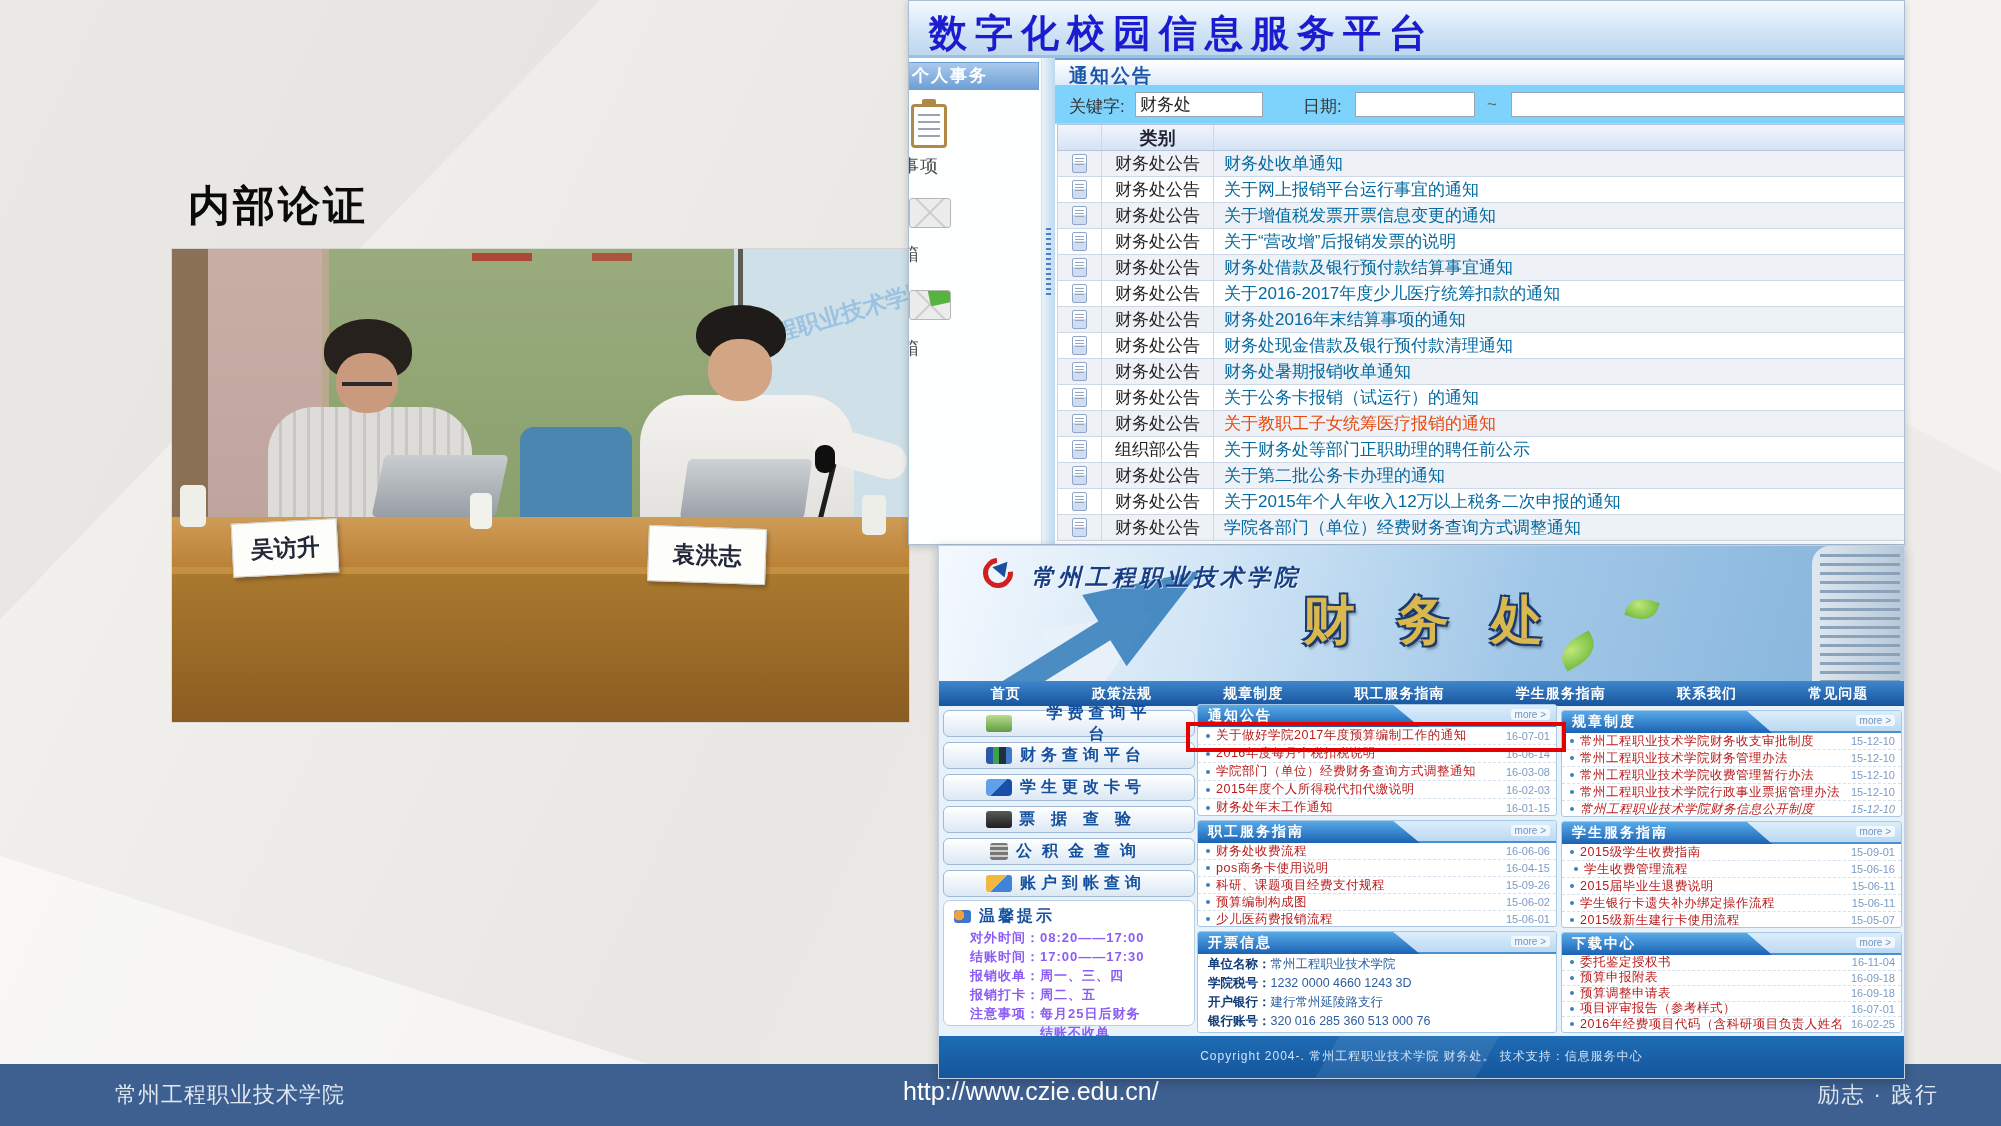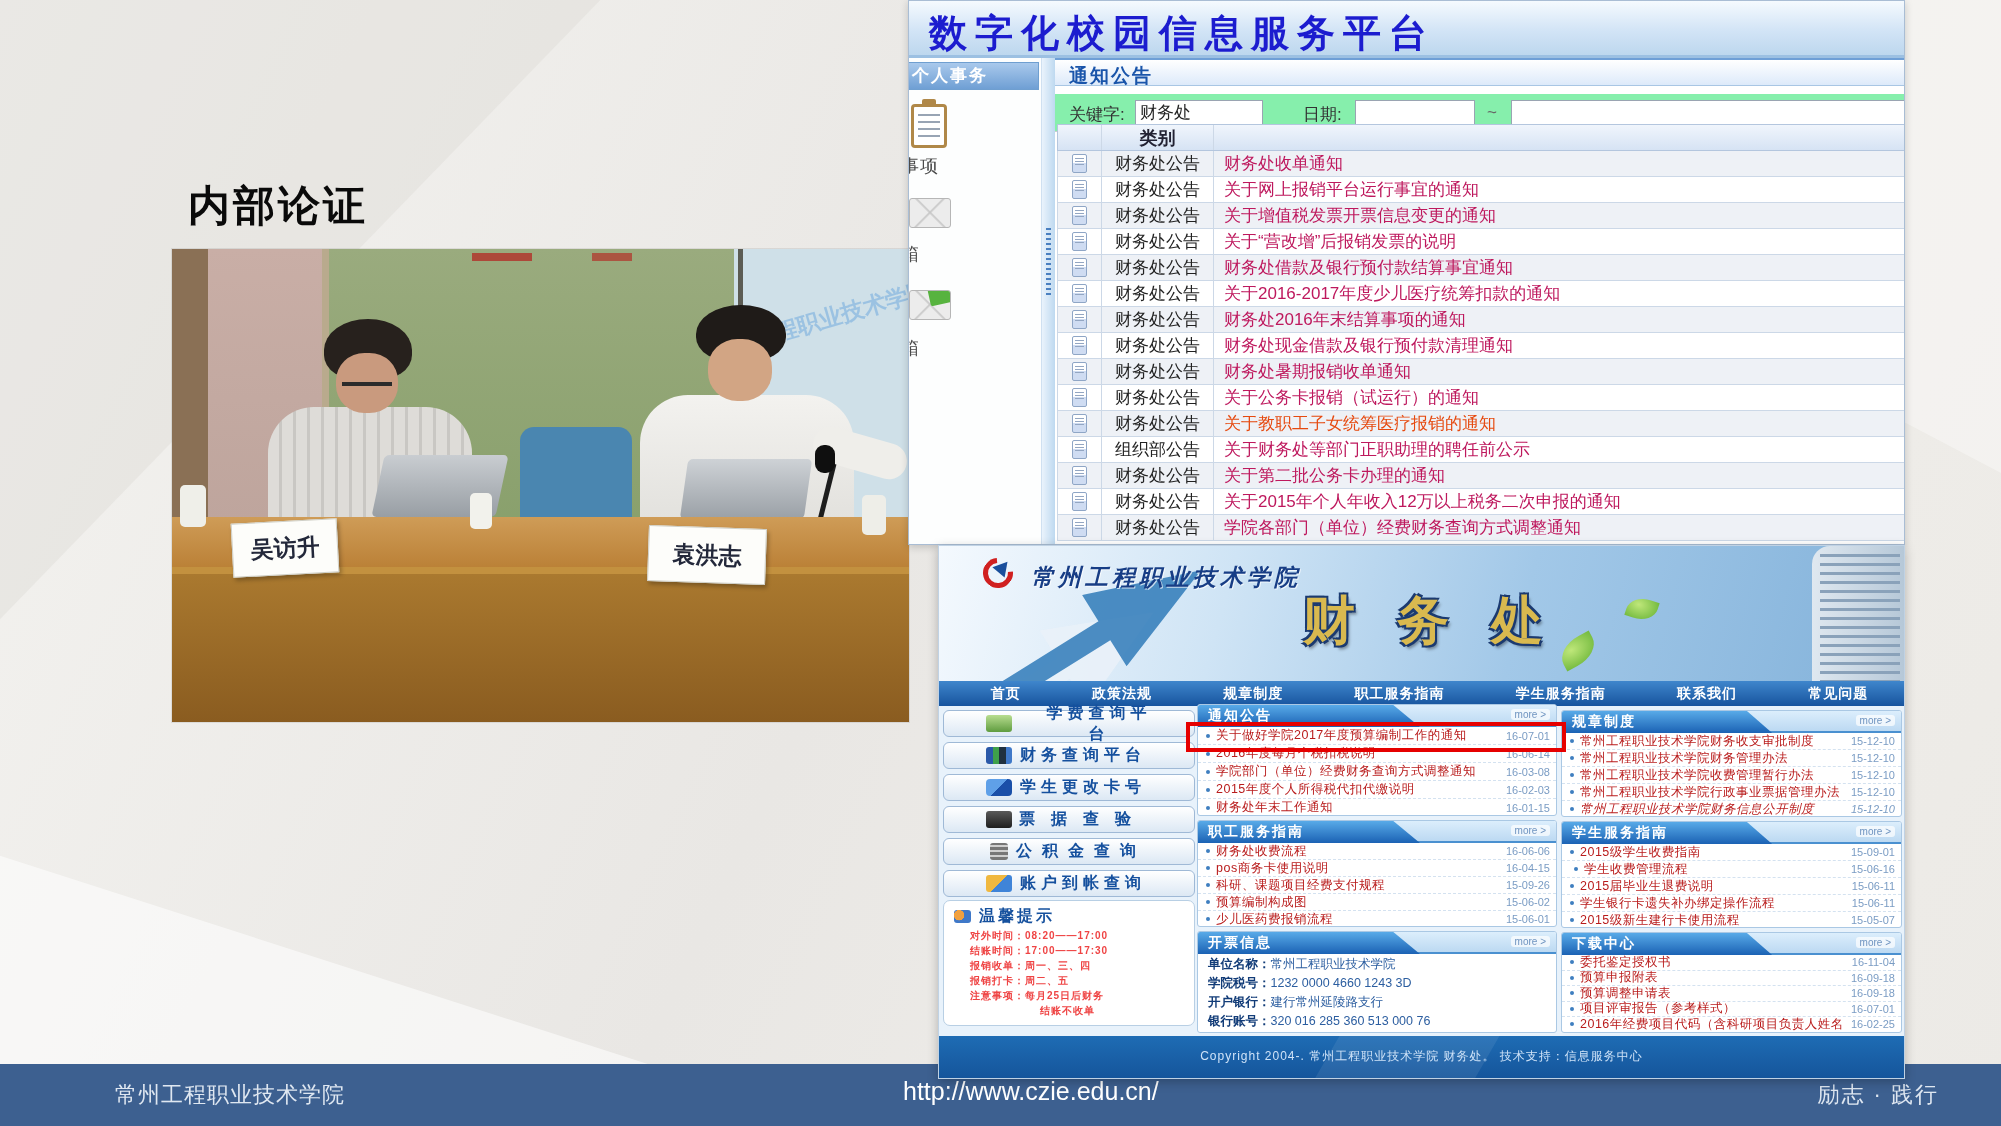--- a/index.html
+++ b/index.html
@@ -68,33 +68,33 @@
   .mail-ic{position:absolute;left:0px;width:42px;height:30px;background:#ececec;border:1px solid #b6b6b6;border-radius:3px;overflow:hidden;}
   .mail-ic::before{content:"";position:absolute;inset:0;
     background:linear-gradient(135deg,transparent 46%,#c6c6c6 49%,transparent 53%),linear-gradient(225deg,transparent 46%,#c6c6c6 49%,transparent 53%);}
   .mail-ic.green::after{content:"";position:absolute;right:-3px;top:-4px;width:24px;height:17px;background:#57b33f;border-radius:2px;transform:rotate(-12deg);}
   .p-strip{position:absolute;left:132px;top:57px;width:14px;height:488px;background:linear-gradient(90deg,#eaf3fc,#bed9f0);border-left:1px solid #cfe0f1;}
   .p-strip i{position:absolute;left:4px;top:170px;width:5px;height:70px;background:repeating-linear-gradient(180deg,#4a7fc0 0 2px,transparent 2px 5px);}
   .p-main{position:absolute;left:146px;top:57px;width:851px;height:488px;background:#fff;overflow:hidden;}
   .p-section{position:absolute;left:0;top:0;width:100%;height:28px;background:linear-gradient(#ffffff,#ddeafa);
     border-top:2px solid #6f9fd6;border-bottom:1px solid #a8c6e4;}
   .p-section span{display:inline-block;margin:3px 0 0 14px;font-size:19px;font-weight:bold;color:#1a55aa;letter-spacing:2px;}
-  .p-search{position:absolute;left:0;top:36px;width:100%;height:38px;background:#86efac;border-bottom:1px solid #cccccc;}
+  .p-search{position:absolute;left:0;top:28px;width:100%;height:38px;background:#7dd3fc;border-bottom:1px solid #cccccc;}
   .p-search .lb{position:absolute;top:9px;font-size:17px;color:#333;}
   .p-search input{position:absolute;top:6px;height:25px;border:1px solid #9aa4b2;background:#fff;font-size:17px;padding:0 4px;color:#222;}
   .p-table{position:absolute;left:2px;top:66px;right:0;bottom:0;}
   .t-hrow{display:flex;height:27px;background:linear-gradient(#f0f5fc,#d6e3f4);border:1px solid #b4c6de;align-items:center;}
   .t-hrow .tc2{font-weight:bold;font-size:18px;color:#223;}
   .t-row{display:flex;height:26px;border-bottom:1px solid #ccd8e7;border-left:1px solid #ccd8e7;align-items:center;background:#fff;}
   .t-body .t-row:nth-child(odd){background:#eef1f6;}
   .t-row.hl{background:#fdf3cc;}
   .t-row.hl .tc3{color:#e6490f;}
   .tc1{width:44px;display:flex;justify-content:center;align-items:center;align-self:stretch;border-right:1px solid #ccd8e7;}
   .tc2{width:112px;text-align:center;font-size:17px;color:#222;align-self:stretch;line-height:26px;border-right:1px solid #ccd8e7;white-space:nowrap;}
-  .tc3{flex:1;padding-left:10px;font-size:17px;color:#be185d;white-space:nowrap;overflow:hidden;}
+  .tc3{flex:1;padding-left:10px;font-size:17px;color:#0369a1;white-space:nowrap;overflow:hidden;}
   .doc{width:15px;height:19px;background:linear-gradient(180deg,#fff 48%,#cfdcf2 48%);border:1px solid #8fa6c6;border-radius:2px;position:relative;}
   .doc::before{content:"";position:absolute;left:2px;top:3px;right:2px;height:7px;
     background:repeating-linear-gradient(180deg,#93a6c2 0 1px,transparent 1px 3px);}
 
   
   .site{position:absolute;left:938px;top:545px;width:967px;height:534px;z-index:4;background:#e8f2fb;
     border:1px solid #c0d2e4;box-shadow:0 3px 10px rgba(0,0,0,.25);overflow:hidden;}
   .s-banner{position:absolute;left:0;top:0;width:100%;height:135px;overflow:hidden;
     background:linear-gradient(105deg,#f4f9fe 0%,#cfe4f5 30%,#a2c8e8 60%,#83b2da 100%);}
   .arrow{position:absolute;background:#2f7ab8;transform:rotate(-32deg);
@@ -123,21 +123,21 @@
   .qi2{background:linear-gradient(90deg,#2a58a8 0 25%,#3fa04a 25% 50%,#20303f 50% 75%,#3f78c8 75%);}
   .qi3{background:linear-gradient(135deg,#5fa0e8 50%,#1a4fa8 50%);border-radius:4px;}
   .qi4{background:linear-gradient(#5a5a5a,#1e1e1e);}
   .qi5{background:repeating-linear-gradient(0deg,#777 0 3px,#cfcfcf 3px 5px);width:18px;margin-left:46px;}
   .qi6{background:linear-gradient(135deg,#f0b83f 50%,#3f84d8 50%);}
   .qlb{flex:1;text-align:center;margin-right:40px;font-size:16px;font-weight:bold;color:#15509e;letter-spacing:5px;}
   .hintbox{position:absolute;left:4px;top:354px;width:252px;height:126px;background:#fff;border:1px solid #b8cfe4;border-radius:7px;}
   .hint-hd{display:flex;align-items:center;margin:5px 0 2px 10px;}
   .hint-ic{width:17px;height:13px;background:radial-gradient(circle at 30% 40%,#f0a03f 35%,#3f78c8 38%);border-radius:3px;margin-right:8px;}
   .hint-tt{font-size:16px;font-weight:bold;color:#16519e;letter-spacing:3px;}
-  .hint-ln{margin:1px 0 0 26px;font-size:10px;font-weight:bold;color:#ef4444;letter-spacing:1px;}
+  .hint-ln{margin:1px 0 0 26px;font-size:13px;font-weight:bold;color:#8b5cf6;letter-spacing:1px;}
   .hint-ln.cont{margin-left:96px;}
   .panel{position:absolute;background:#fff;border:1px solid #aac8e4;border-radius:3px;overflow:hidden;}
   .ph-bar{position:relative;height:22px;background:linear-gradient(#dceefc,#bcd9f2);border-bottom:2px solid #4a90d0;}
   .ph-rib{position:absolute;left:0;top:0;height:22px;width:62%;background:linear-gradient(#58aae8,#1b62b4);
     clip-path:polygon(0 0,88% 0,100% 100%,0 100%);color:#fff;font-size:14px;font-weight:bold;letter-spacing:2px;line-height:21px;padding-left:10px;}
   .ph-more{position:absolute;right:6px;top:4px;font-size:10px;color:#6f94c0;background:rgba(255,255,255,.7);border-radius:3px;padding:0 4px;}
   .pli{display:flex;align-items:center;border-bottom:1px dashed #d4e2f0;padding:0 6px 0 8px;}
   .pli .blt{width:4px;height:4px;background:#3f7fc0;border-radius:50%;margin-right:6px;flex:none;}
   .pli .txt{flex:1;font-size:12.5px;color:#b91c1c;white-space:nowrap;overflow:hidden;letter-spacing:.5px;}
   .pli .dt{font-size:11px;color:#7a9cc4;margin-left:6px;flex:none;}

